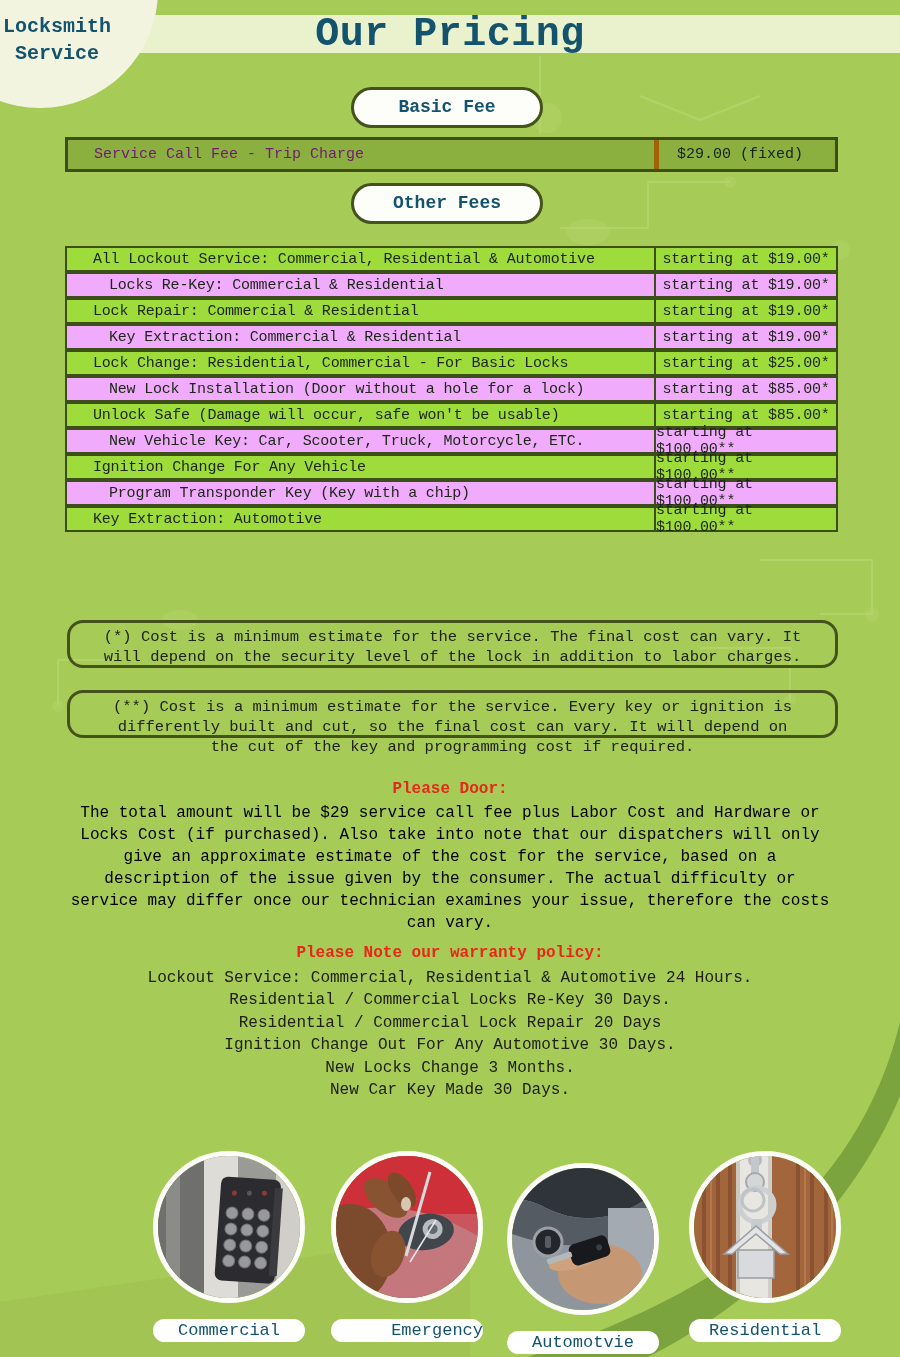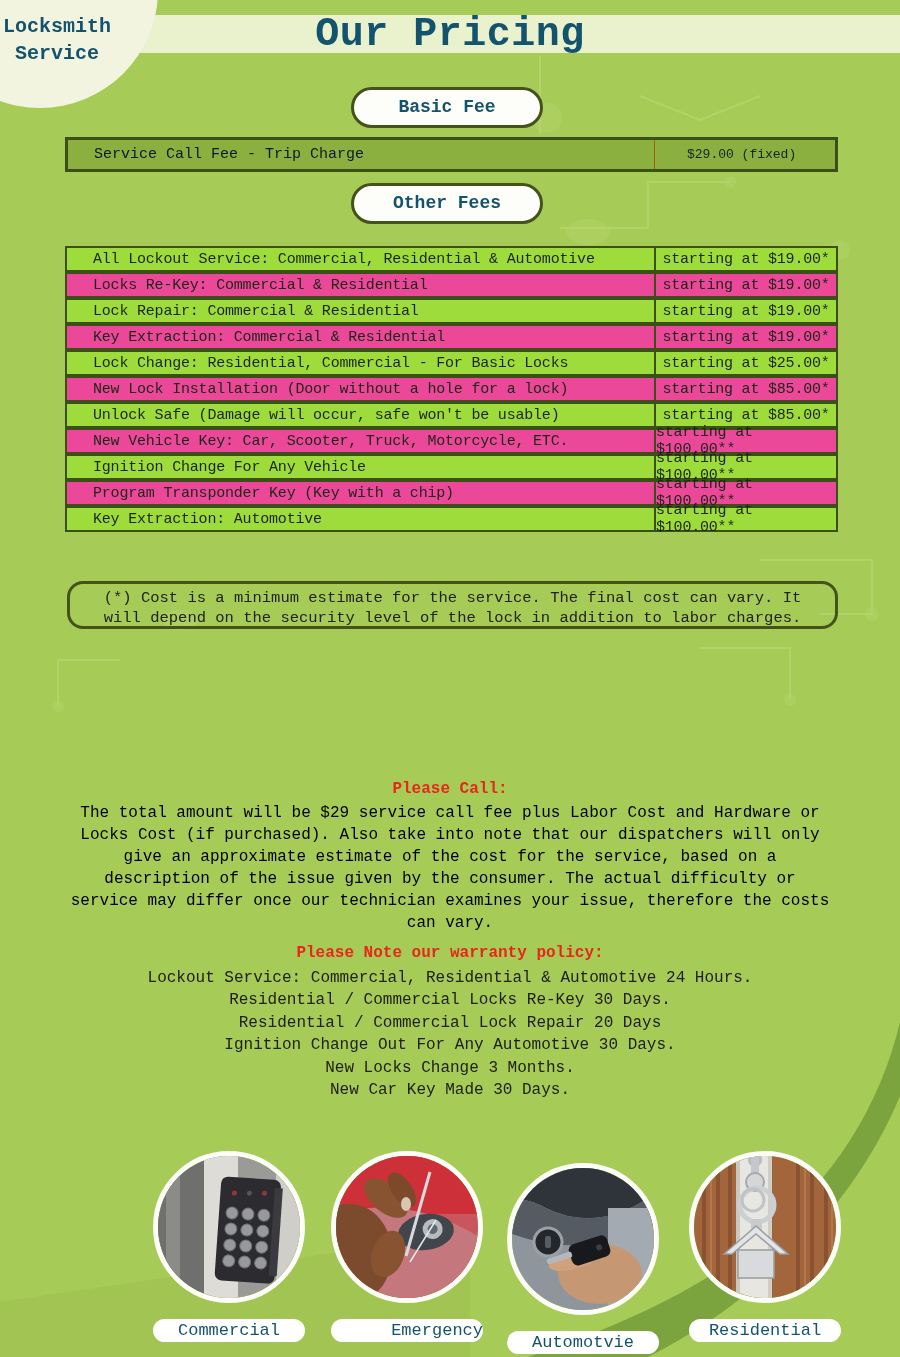--- a/index.html
+++ b/index.html
@@ -16,37 +16,37 @@
         font-weight:bold;color:#14536d;line-height:27px;z-index:3;}
 
   .pill{position:absolute;left:351px;width:192px;height:41px;box-sizing:border-box;background:#fdfdfa;
         border:3px solid #44521c;border-radius:21px;text-align:center;font-size:18px;font-weight:bold;
         color:#14536d;line-height:35px;z-index:2;}
   .pill.basic{top:87px;}
   .pill.other{top:183px;}
 
   .basic-table{position:absolute;left:65px;top:137px;width:773px;height:35px;box-sizing:border-box;
         background:#8cb03f;border:3px solid #3d4f18;display:flex;z-index:2;}
-  .basic-service{flex:1;padding-left:26px;display:flex;align-items:center;font-size:15px;color:#0f172a;}
-  .basic-price{width:181px;box-sizing:border-box;border-left:1px solid #a16207;display:flex;
-        align-items:center;padding-left:32px;font-size:13px;color:#16231a;}
+  .basic-service{flex:1;padding-left:26px;display:flex;align-items:center;font-size:15px;color:#701a75;}
+  .basic-price{width:181px;box-sizing:border-box;border-left:5px solid #a16207;display:flex;
+        align-items:center;padding-left:18px;font-size:15px;color:#16231a;}
 
   .fees-table{position:absolute;left:65px;top:246px;width:773px;z-index:2;}
   .frow{height:26px;box-sizing:border-box;border:2px solid #3d4f18;display:flex;}
   .frow.bright{background:#9edc3b;}
-  .frow.dark{background:#ec4899;}
+  .frow.dark{background:#f0abfc;padding-left:16px;}
   .fservice{flex:1;padding-left:26px;display:flex;align-items:center;font-size:15px;color:#1c2516;
         letter-spacing:-.2px;white-space:nowrap;overflow:hidden;}
   .fprice{width:182px;box-sizing:border-box;border-left:2px solid #3d4f18;display:flex;align-items:center;
         justify-content:center;font-size:15px;color:#1c2516;letter-spacing:-.2px;margin-left:18px;}
 
   .note{position:absolute;left:67px;width:771px;height:48px;box-sizing:border-box;border:3px solid #44521c;
         border-radius:16px;text-align:center;font-size:15.5px;color:#20231a;line-height:20px;
         padding:4px 30px 0 30px;z-index:2;}
-  .note.n1{top:581px;}
+  .note.n1{top:620px;}
   .note.n2{top:690px;}
 
   .red-head{position:absolute;left:0;width:900px;text-align:center;color:#e8271b;font-weight:bold;
         font-size:16px;z-index:2;}
   .red-head.pn{top:780px;}
   .red-head.wr{top:944px;}
   .body-par{position:absolute;top:802px;left:70px;width:760px;text-align:center;font-size:16px;
         line-height:22px;color:#000000;z-index:2;}
   .warranty{position:absolute;top:967px;left:70px;width:760px;text-align:center;font-size:16px;
         line-height:22.4px;color:#202018;z-index:2;}
@@ -142,22 +142,23 @@
       <div class="fservice">Program Transponder Key (Key with a chip)</div>
       <div class="fprice">starting at $100.00**</div>
     </div>
     <div class="frow bright">
       <div class="fservice">Key Extraction: Automotive</div>
       <div class="fprice">starting at $100.00**</div>
     </div>
   </div>
 
   <div class="note n1">(*) Cost is a minimum estimate for the service. The final cost can vary. It will depend on the security level of the lock in addition to labor charges.</div>
-
-  <div class="red-head pn">Please Call:</div>
+  <div class="note n2">(**) Cost is a minimum estimate for the service. Every key or ignition is differently built and cut, so the final cost can vary. It will depend on the cut of the key and programming cost if required.</div>
+
+  <div class="red-head pn">Please Door:</div>
   <div class="body-par">The total amount will be $29 service call fee plus Labor Cost and Hardware or Locks Cost (if purchased). Also take into note that our dispatchers will only give an approximate estimate of the cost for the service, based on a description of the issue given by the consumer. The actual difficulty or service may differ once our technician examines your issue, therefore the costs can vary.</div>
 
   <div class="red-head wr">Please Note our warranty policy:</div>
   <div class="warranty">
     <div>Lockout Service: Commercial, Residential &amp; Automotive 24 Hours.</div>
     <div>Residential / Commercial Locks Re-Key 30 Days.</div>
     <div>Residential / Commercial Lock Repair 20 Days</div>
     <div>Ignition Change Out For Any Automotive 30 Days.</div>
     <div>New Locks Change 3 Months.</div>
     <div>New Car Key Made 30 Days.</div>

